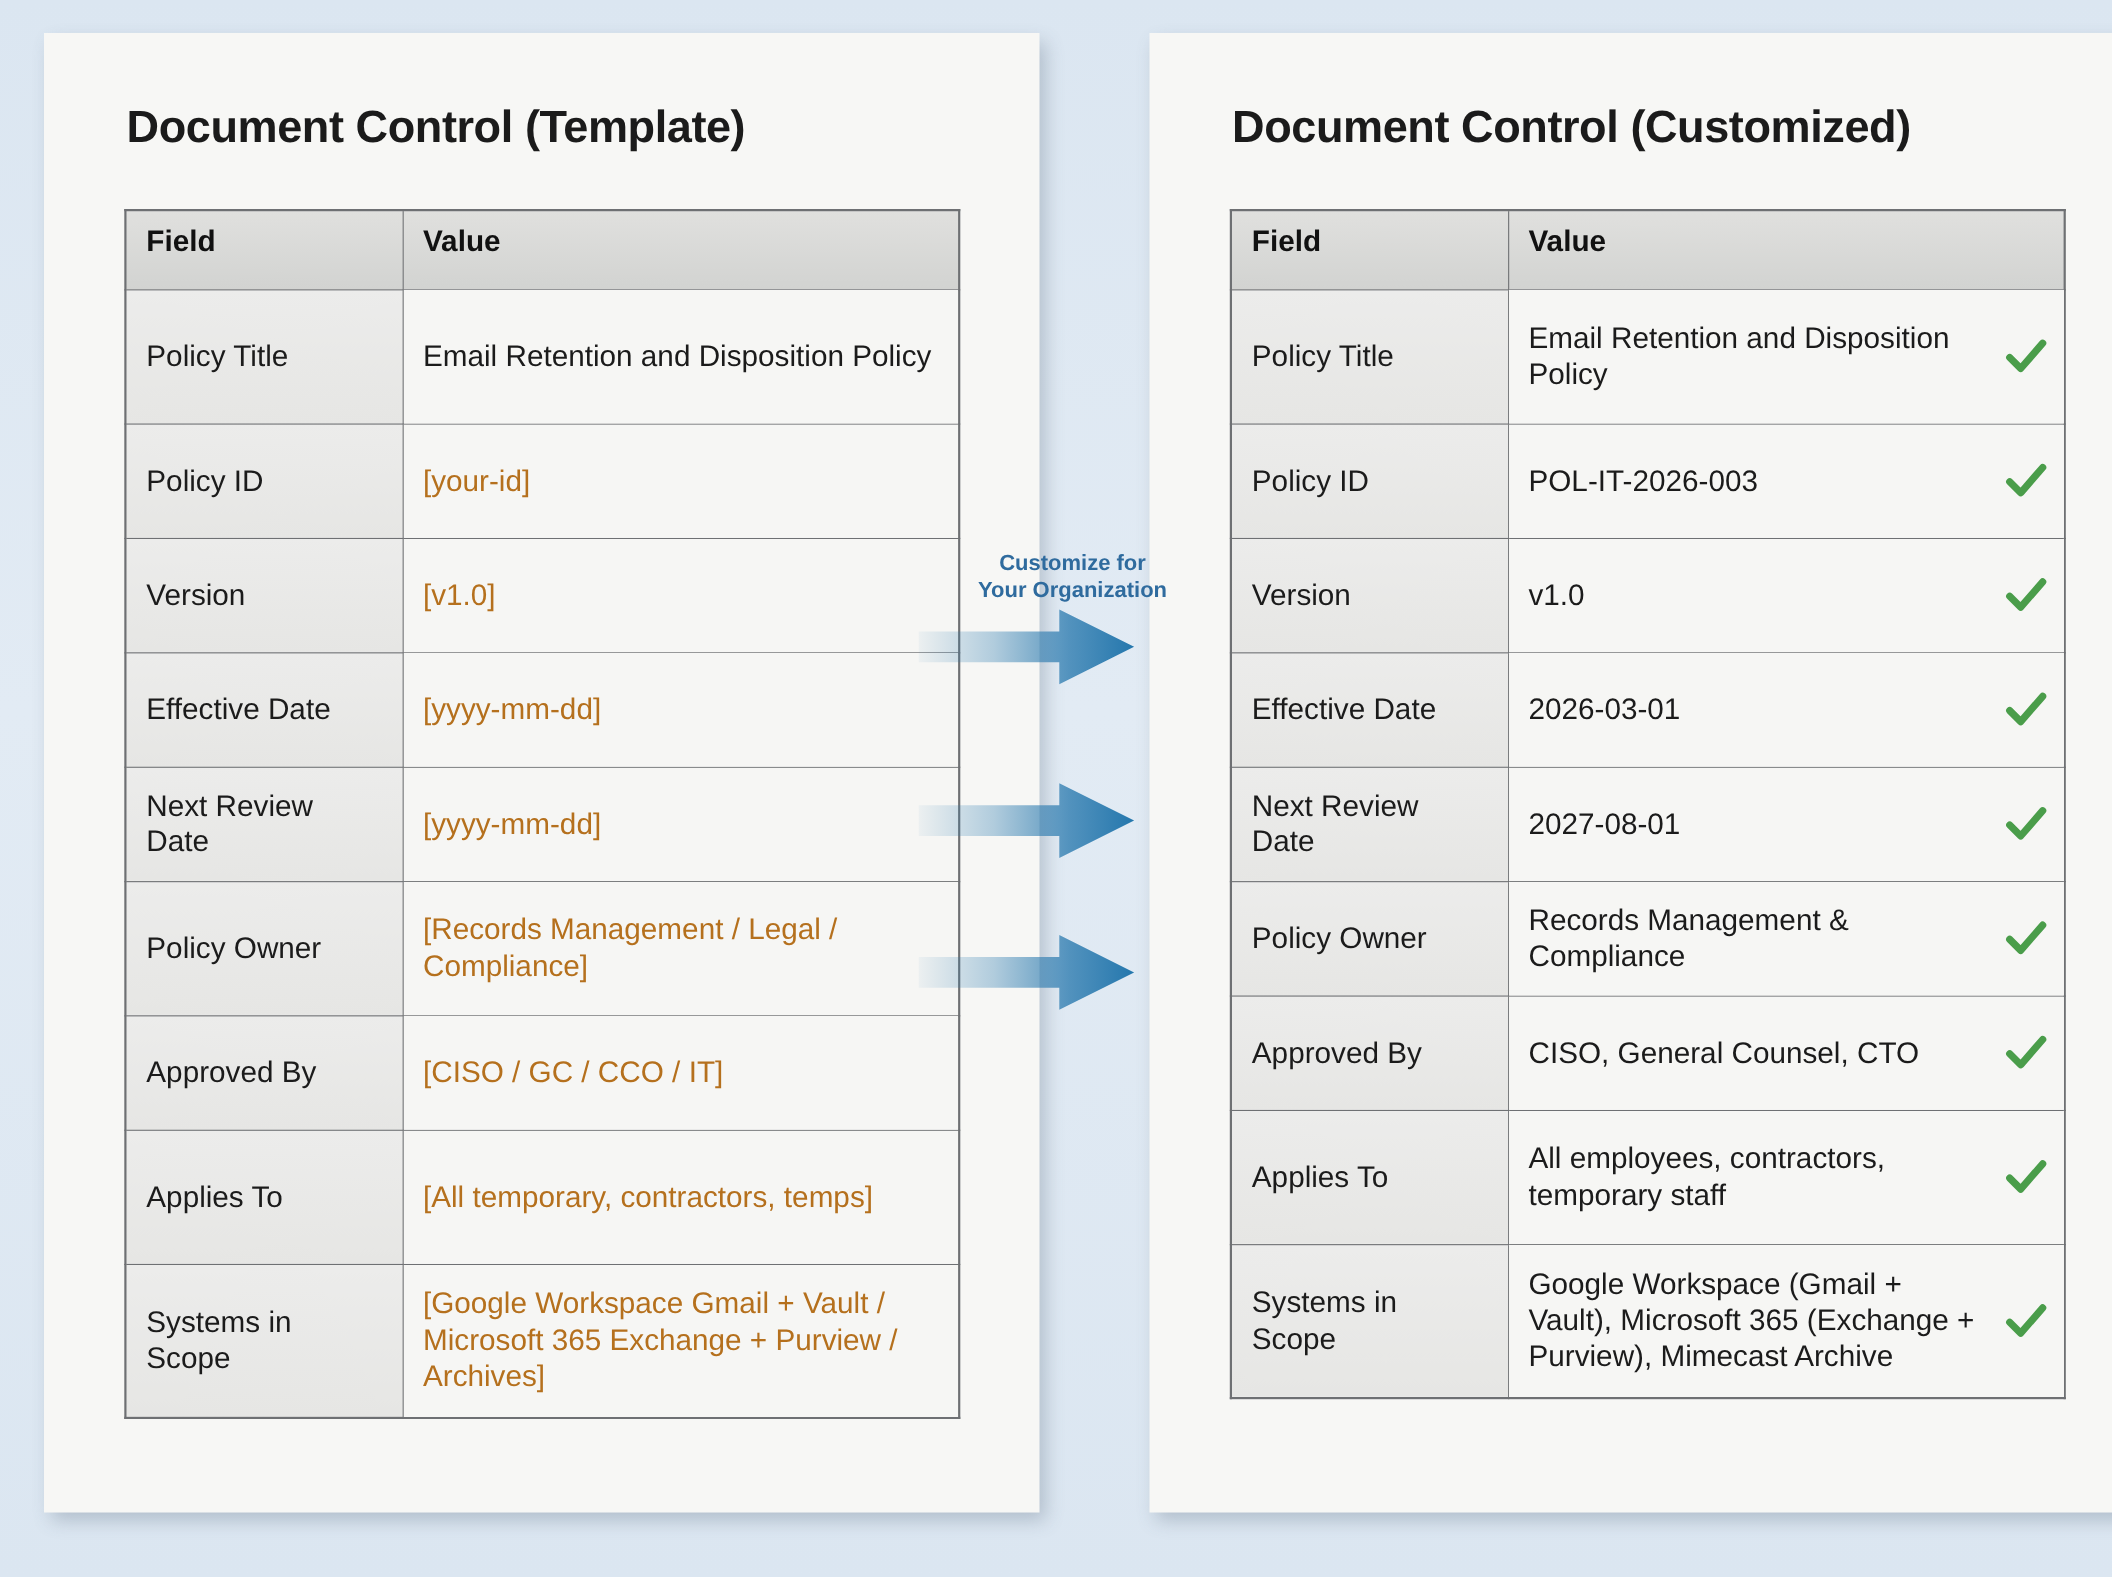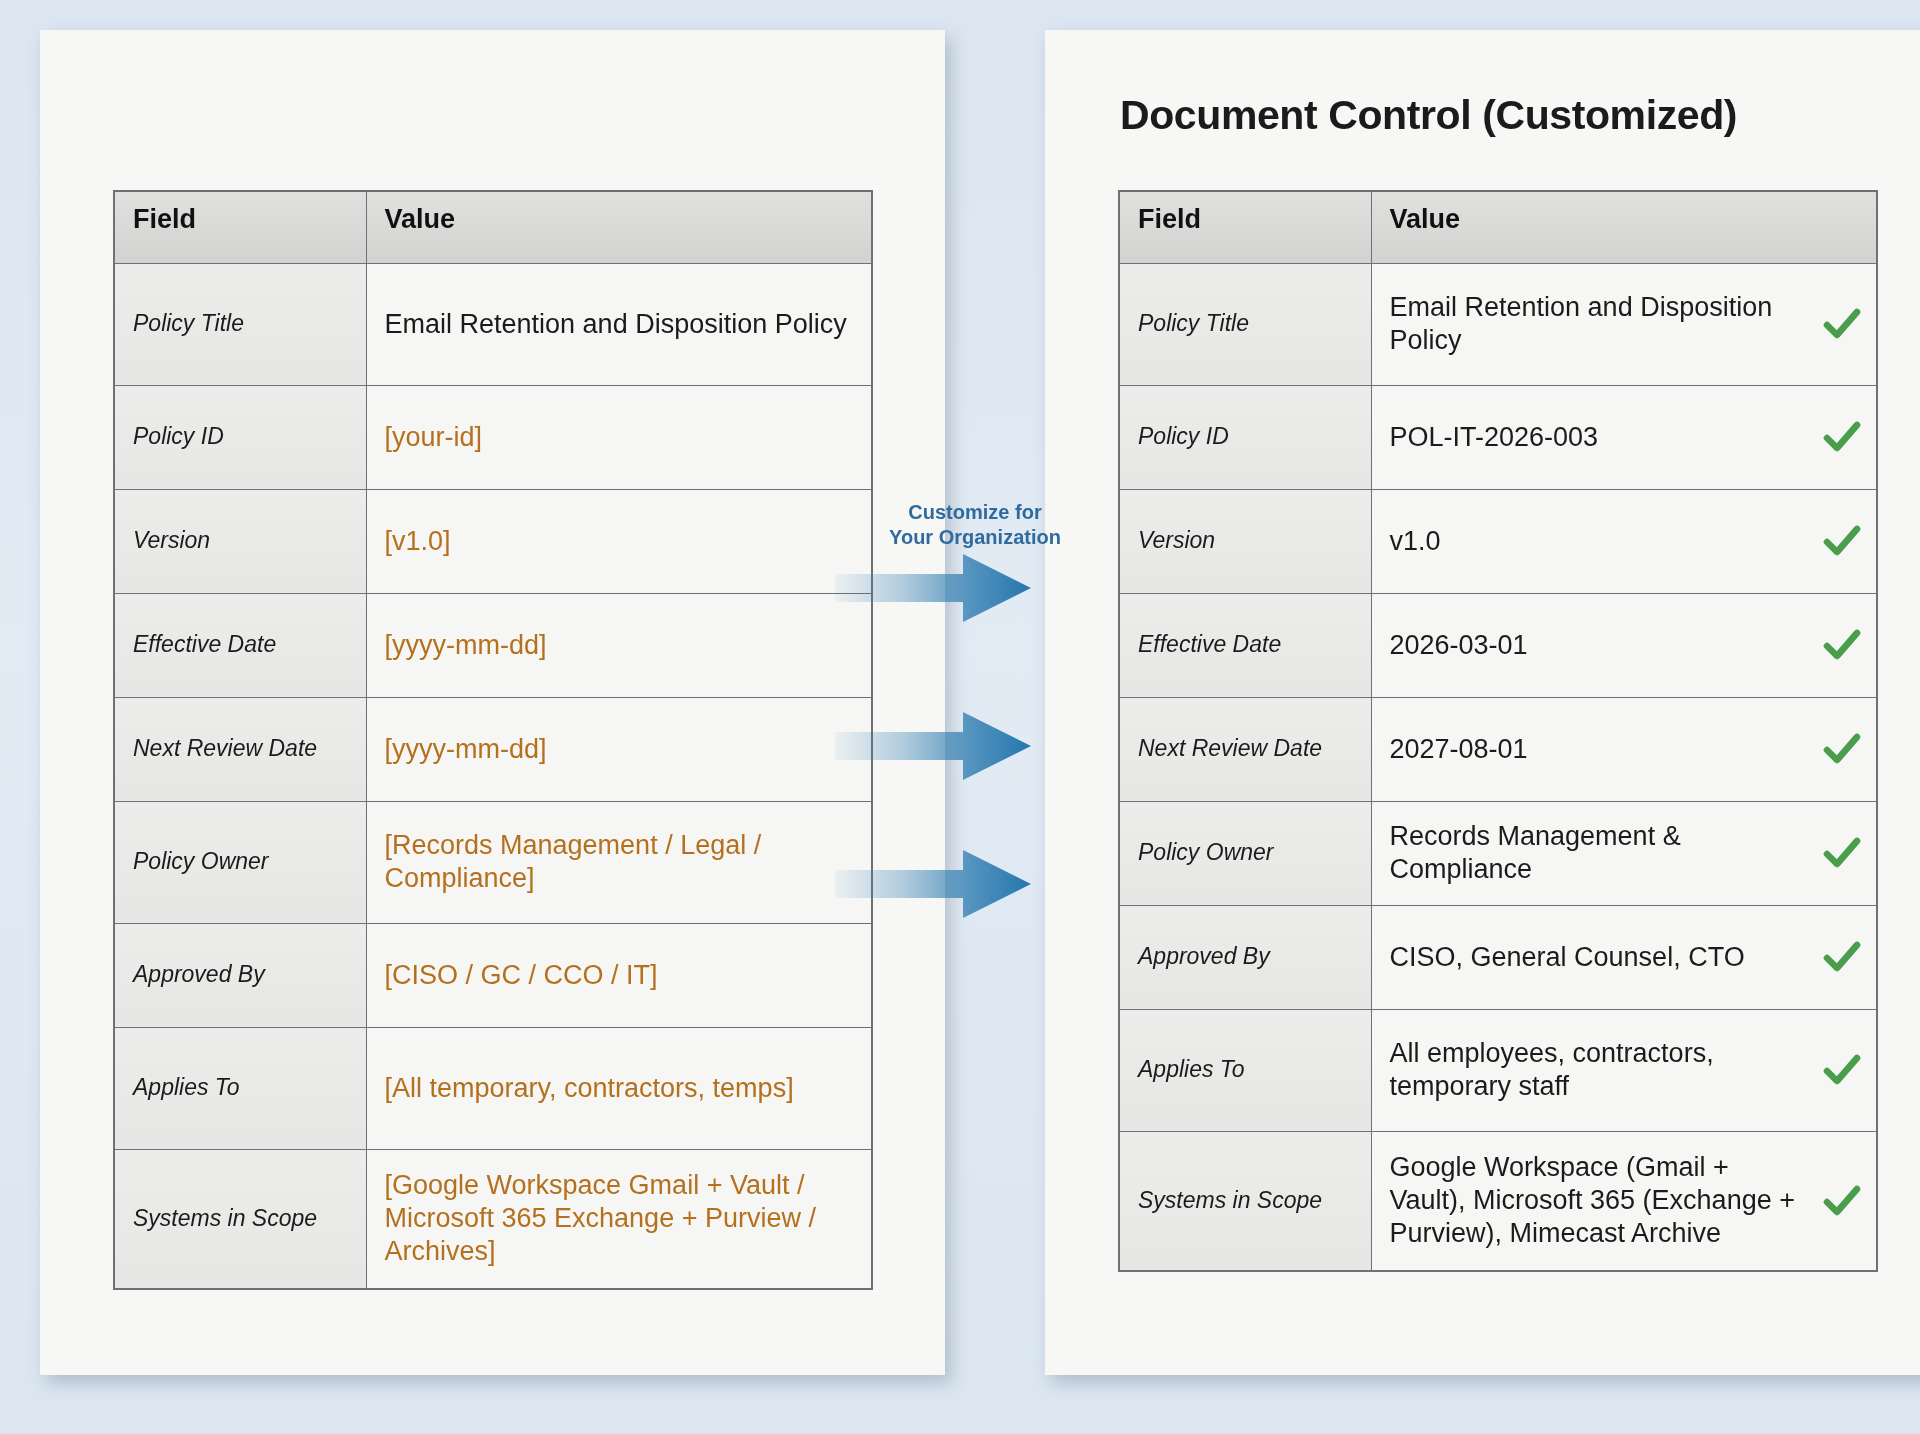--- a/index.html
+++ b/index.html
@@ -67,24 +67,23 @@
     height: 72px;
     padding-top: 10px;
     padding-bottom: 25px;
   }
 
   .col-field { width: 252px; }
   .col-value { width: auto; }
 
   td.cell-field {
     background: linear-gradient(180deg, #ececeb 0%, #e6e6e4 100%);
-    font-size: 23px;
+    font-size: 27px;
     color: #1b1b1b;
     line-height: 1.2;
-    font-style: italic;
   }
   td.cell-value {
     background: #f6f6f4;
     font-size: 27px;
     color: #1b1b1b;
     line-height: 1.22;
     position: relative;
   }
   td.cell-value.placeholder { color: #b5701d; }
 
@@ -136,20 +135,21 @@
   #arrow-2 { top: 710px; }
   #arrow-3 { top: 848px; }
   .arrow svg { display: block; width: 196px; height: 72px; }
 </style>
 </head>
 <body>
 
 <div id="stage">
 
   <div class="card" id="card-left">
+    <div class="card-title">Document Control (Template)</div>
 
     <table class="dc-table" id="table-left">
       <colgroup>
           <col class="col-field">
           <col class="col-value">
         </colgroup>
       <thead>
         <tr>
           <th>Field</th>
           <th>Value</th>

